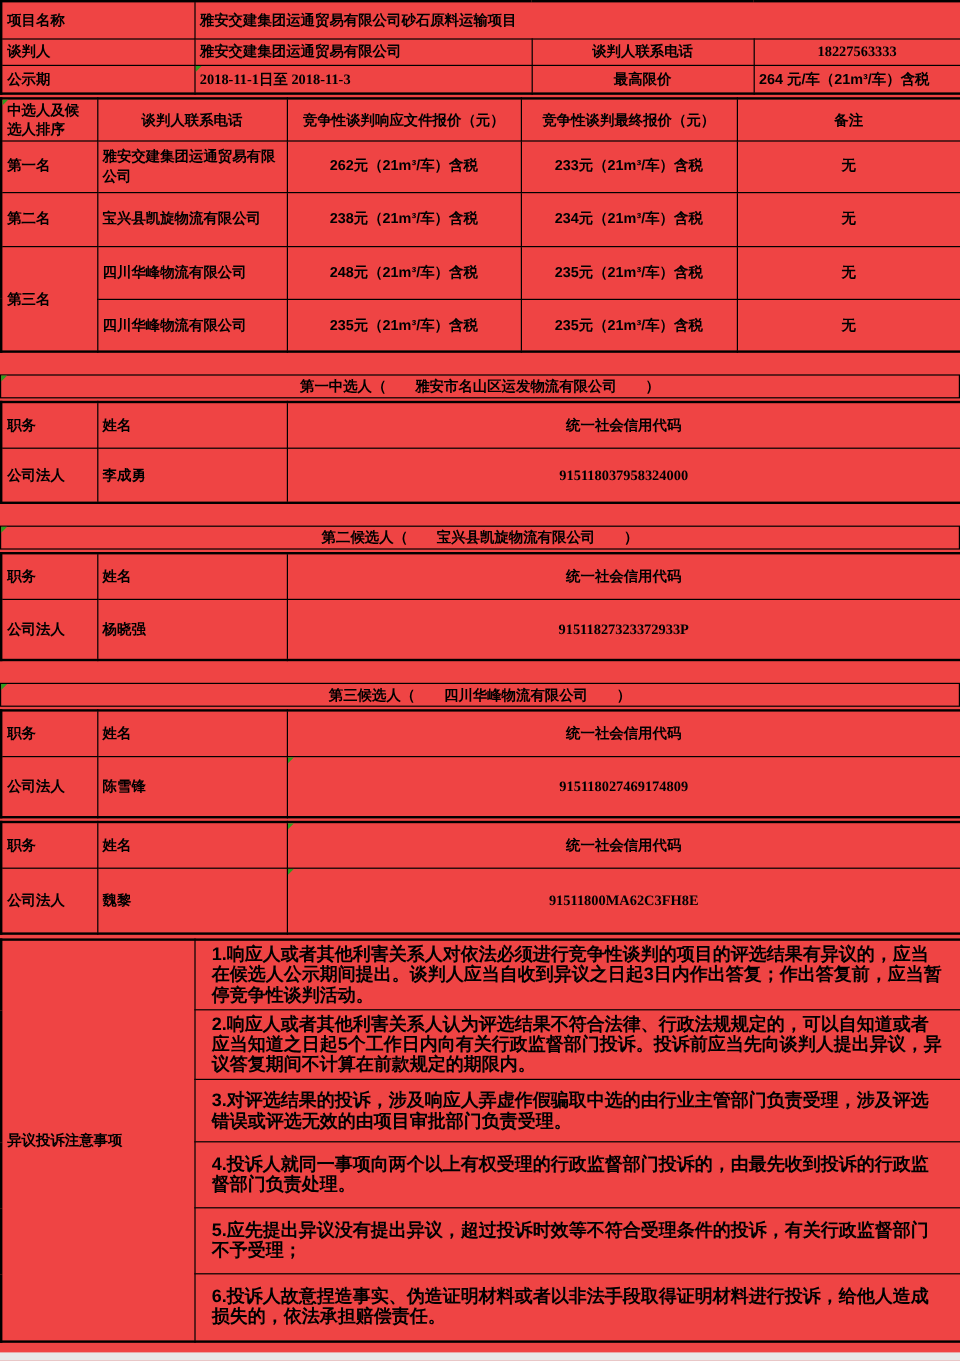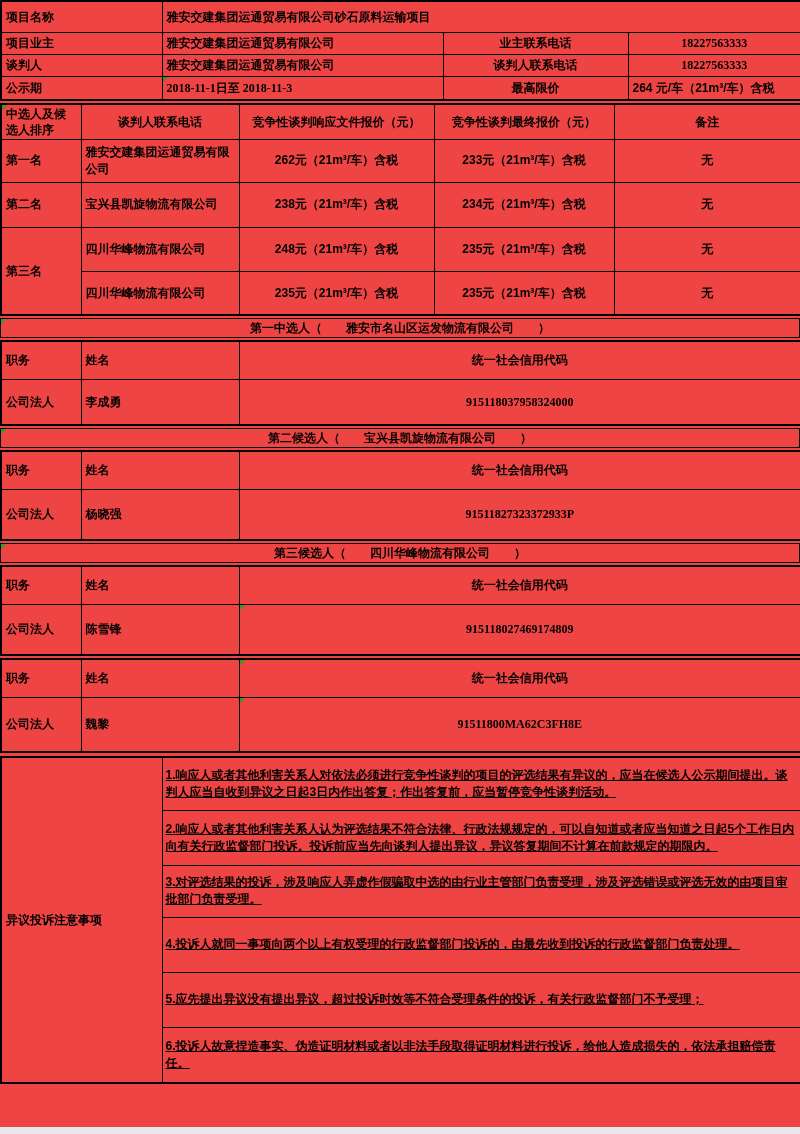--- a/index.html
+++ b/index.html
@@ -7,49 +7,43 @@
   .page { position:relative; width:800px; height:1127px; background:#ef4444; margin:0 auto;
           color:#000; overflow:hidden; }
   table { border-collapse:collapse; table-layout:fixed; width:800px; }
   td { border:1px solid #000; padding:0 4px; font-size:12px; font-weight:bold;
        color:#000; vertical-align:middle; position:relative; overflow:hidden; line-height:1.35; }
   .tblA, .tblB, .tblC, .tblD { border:2px solid #000; }
   .tblB, .tblC, .tblD { margin-top:2px; }
   .c { text-align:center; }
   .l { text-align:left; }
   .num { font-family:"Liberation Serif","DejaVu Serif",serif; }
-  .title-row { position:relative; width:800px; height:20px; line-height:18px; margin-top:2px;
+  .title-row { position:relative; width:800px; height:20px; line-height:18px; margin-top:18px;
                border:1px solid #000; text-align:center; font-size:12px; font-weight:bold; }
   .gt { position:absolute; top:0; left:0; width:0; height:0;
         border-top:5px solid #2f9e1e; border-right:5px solid transparent; }
   .notice-label { vertical-align:middle; }
-  .notice-item { font-size:12px; line-height:17px; padding:3px 3px; vertical-align:middle;text-decoration:underline; }
+  .notice-item { font-size:15px; line-height:17px; padding:3px 14px; vertical-align:middle; }
 </style>
 </head>
 <body>
 
 <div class="page">
 
   <table class="tblA">
     <colgroup>
         <col style="width:161px">
         <col style="width:281px">
         <col style="width:185px">
         <col style="width:173px">
       </colgroup>
     <tbody>
         <tr style="height:31px">
       <td class="l">项目名称</td>
       <td class="l" colspan="3">雅安交建集团运通贸易有限公司砂石原料运输项目</td>
-    </tr>
-    <tr style="height:22px">
-      <td class="l">项目业主</td>
-      <td class="l">雅安交建集团运通贸易有限公司</td>
-      <td class="c">业主联系电话</td>
-      <td class="c num">18227563333</td>
     </tr>
     <tr style="height:22px">
       <td class="l">谈判人</td>
       <td class="l">雅安交建集团运通贸易有限公司</td>
       <td class="c">谈判人联系电话</td>
       <td class="c num">18227563333</td>
     </tr>
     <tr style="height:24px">
       <td class="l">公示期</td>
       <td class="l num"><span class="gt"></span><span>2018-11-1日至  2018-11-3</span></td>

